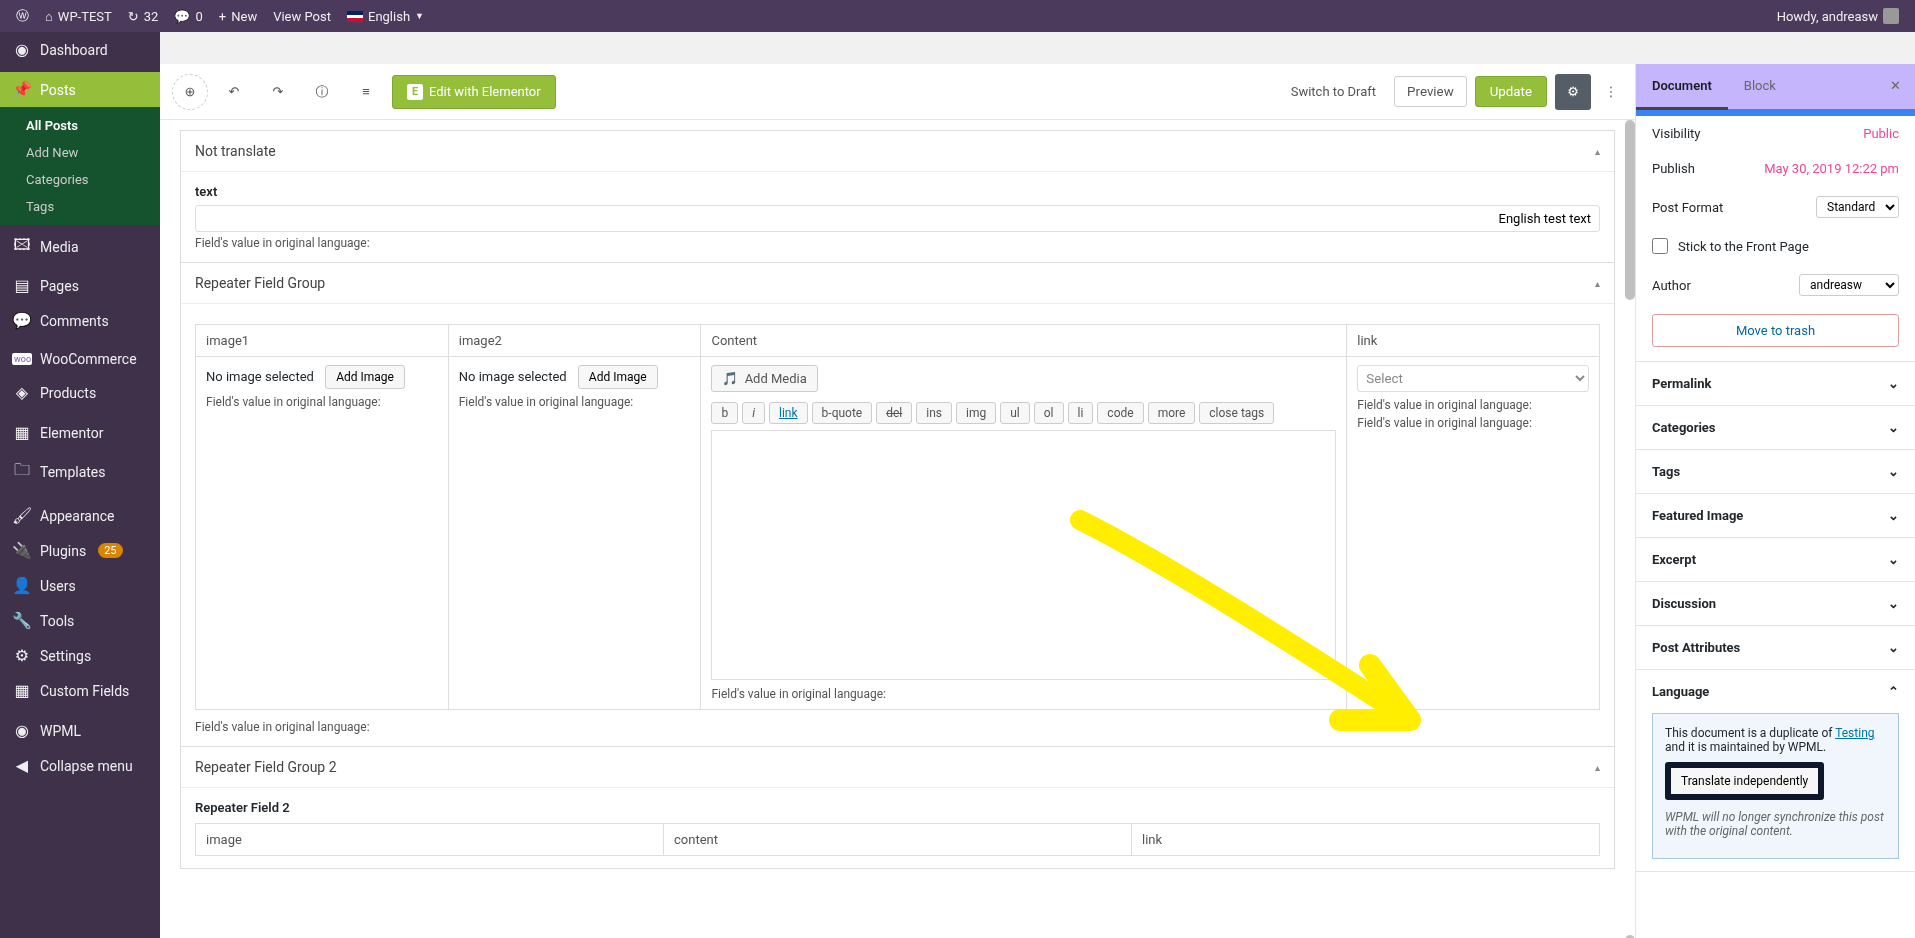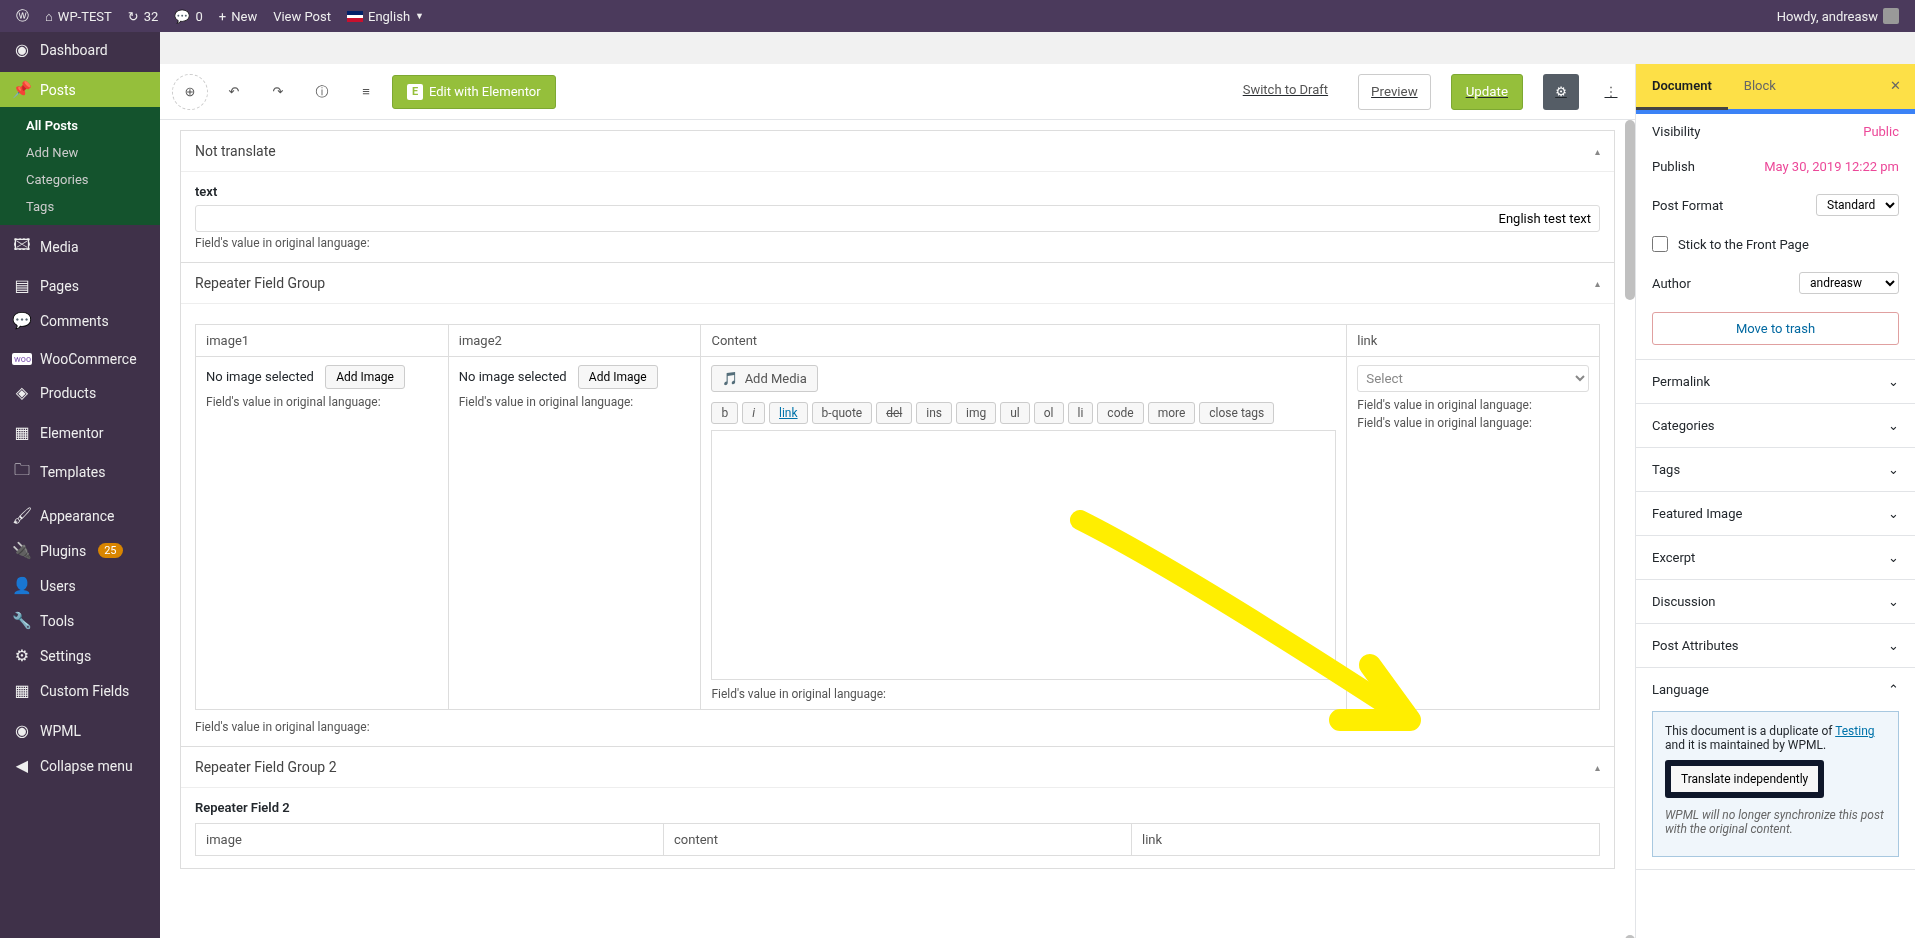--- a/index.html
+++ b/index.html
@@ -22,21 +22,21 @@
 .sidebar-sub-item.current { color: #fff; font-weight: 600; }
 .sidebar-sep { height: 5px; }
 .badge { background: #d98500; color: #fff; border-radius: 10px; padding: 1px 6px; font-size: 11px; margin-left: 4px; }
 .sidebar-icon { width: 20px; text-align: center; font-size: 16px; }
 
 
 .main { margin-left: 160px; margin-top: 32px; display: flex; height: calc(100vh - 32px); }
 .editor-wrap { flex: 1; display: flex; flex-direction: column; min-width: 0; }
 .editor-toolbar { height: 56px; background: #fff; border-bottom: 1px solid #e2e4e7; display: flex; align-items: center; padding: 0 12px; gap: 10px; }
 .toolbar-left { display: flex; align-items: center; gap: 8px; }
-.toolbar-right { margin-left: auto; display: flex; gap: 20px; text-decoration: underline; }
+.toolbar-right { margin-left: auto; display: flex; align-items: center; gap: 8px; }
 .toolbar-btn-icon { width: 36px; height: 36px; display: flex; align-items: center; justify-content: center; color: #555; cursor: pointer; border-radius: 3px; }
 .elementor-btn { background: #95bf3b; color: #fff; border: 1px solid #7da832; padding: 8px 14px; border-radius: 3px; cursor: pointer; display: flex; align-items: center; gap: 6px; font-size: 13px; }
 .elementor-btn .e-icon { background: #fff; color: #95bf3b; width: 16px; height: 16px; border-radius: 2px; display: flex; align-items: center; justify-content: center; font-weight: bold; font-size: 11px; }
 .link-btn { color: #555; cursor: pointer; padding: 8px 10px; }
 .secondary-btn { background: #fff; border: 1px solid #ccc; padding: 7px 12px; border-radius: 3px; cursor: pointer; color: #555; }
 .primary-btn { background: #95bf3b; color: #fff; border: 1px solid #7da832; padding: 7px 14px; border-radius: 3px; cursor: pointer; }
 .gear-btn { background: #555d66; color: #fff; width: 36px; height: 36px; border-radius: 3px; display: flex; align-items: center; justify-content: center; cursor: pointer; }
 .more-btn { width: 24px; height: 36px; display: flex; align-items: center; justify-content: center; cursor: pointer; color: #555; }
 
 
@@ -56,34 +56,34 @@
 .media-btn { background: #f7f7f7; border: 1px solid #ccc; padding: 5px 10px; border-radius: 3px; cursor: pointer; display: inline-flex; align-items: center; gap: 6px; color: #555; font-size: 13px; }
 .qtag-row { display: flex; gap: 4px; margin-top: 10px; flex-wrap: wrap; }
 .qtag { background: #f7f7f7; border: 1px solid #ccc; padding: 3px 9px; border-radius: 3px; cursor: pointer; font-size: 12px; color: #555; }
 .qtag.strike { text-decoration: line-through; }
 .qtag.underline { text-decoration: underline; color: #0073aa; }
 .content-textarea { width: 100%; height: 250px; border: 1px solid #ddd; margin-top: 6px; resize: vertical; }
 .select-link { width: 100%; padding: 4px; border: 1px solid #ddd; border-radius: 3px; background: #fff; color: #888; }
 
 
 .settings-panel { width: 280px; border-left: 1px solid #e2e4e7; background: #fff; display: flex; flex-direction: column; position: relative; }
-.settings-tabs { display: flex; border-bottom: 5px solid #3b82f6; background: #fde047; }
+.settings-tabs { display: flex; border-bottom: 7px solid #3b82f6; background: #c4b5fd; }
 .settings-tab { padding: 14px 16px; font-size: 13px; cursor: pointer; color: #666; }
 .settings-tab.active { border-bottom: 3px solid #444; color: #191e23; font-weight: 600; margin-bottom: -1px; }
 .settings-close { margin-left: auto; padding: 14px 14px; cursor: pointer; color: #666; }
 .settings-body { flex: 1; overflow-y: auto; padding: 0; }
 .settings-row { display: flex; justify-content: space-between; align-items: center; padding: 10px 16px; font-size: 13px; }
 .settings-row .lnk { color: #ec4899; cursor: pointer; }
 .settings-select { border: 1px solid #ccc; padding: 2px 6px; border-radius: 3px; font-size: 12px; background: #fff; }
 .checkbox-row { display: flex; align-items: center; gap: 10px; padding: 10px 16px; font-size: 13px; }
 .checkbox-row input { width: 16px; height: 16px; }
 .trash-btn { margin: 8px 16px 14px; padding: 8px; border: 1px solid #e0a0a0; color: #0369a1; background: #fff; text-align: center; border-radius: 3px; cursor: pointer; font-size: 13px; }
 .settings-accordion { border-top: 1px solid #e2e4e7; }
 .acc-item { border-bottom: 1px solid #e2e4e7; }
-.acc-header { padding: 14px 16px; display: flex; justify-content: space-between; align-items: center; cursor: pointer; font-weight: 400; font-size: 13px; }
+.acc-header { padding: 14px 16px; display: flex; justify-content: space-between; align-items: center; cursor: pointer; font-weight: 700; font-size: 13px; }
 .lang-box { border: 1px solid #a8c8e0; background: #f0f6fb; padding: 12px; margin: 0 16px 12px; font-size: 12px; }
 .lang-box p { margin-bottom: 8px; }
 .lang-box .lnk { color: #0073aa; text-decoration: underline; }
 .translate-btn { background: #f7f7f7; border: 6px solid #0f172a; padding: 6px 10px; border-radius: 3px; cursor: pointer; font-size: 12px; margin-bottom: 10px; }
 .lang-note { font-style: italic; color: #666; font-size: 12px; }
 
 
 .scroll-indicator { position: absolute; right: 0; top: 0; width: 10px; height: 180px; background: #c0c0c0; border-radius: 5px; }
 .scroll-indicator2 { position: absolute; right: 0; bottom: 0; width: 10px; height: 35px; background: #c0c0c0; border-radius: 5px; }
 

